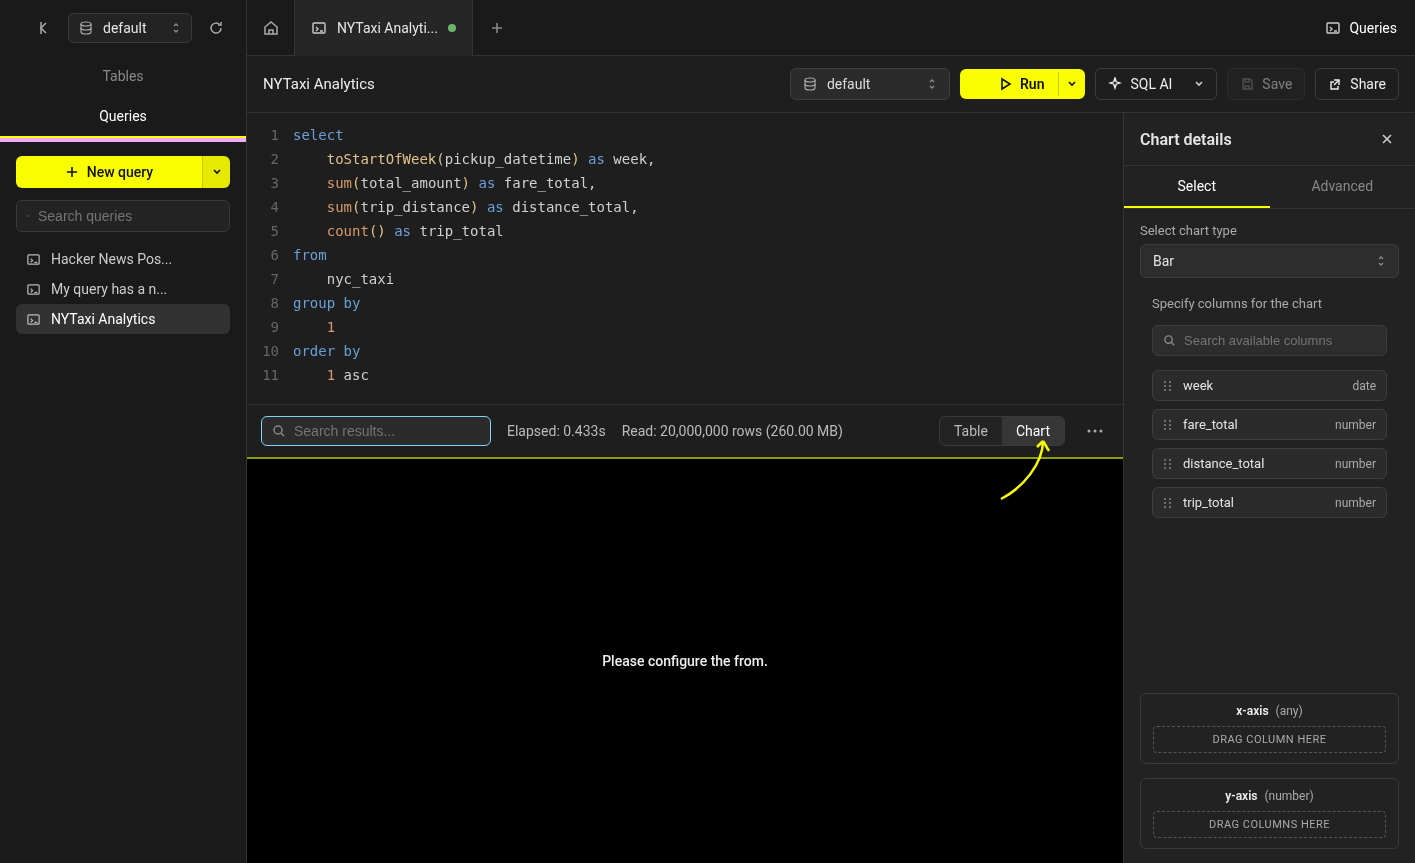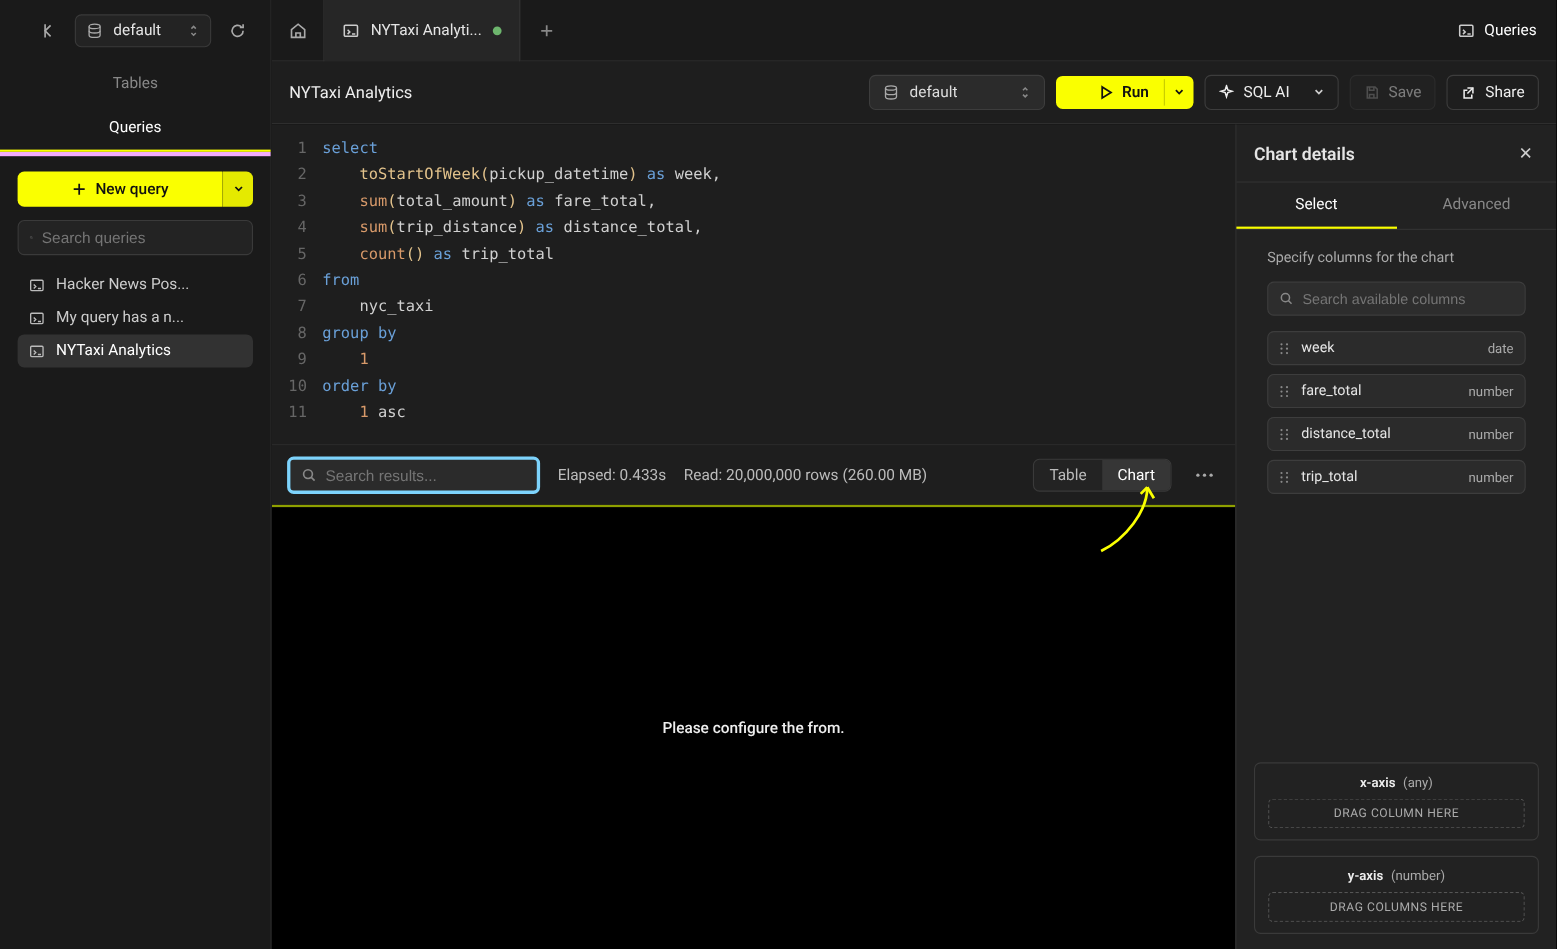--- a/index.html
+++ b/index.html
@@ -190,21 +190,21 @@
   display:flex; align-items:center; gap:16px;
   padding: 10px 14px;
   border-bottom: 2px solid #8fa000;
   background:#1e1e1e;
   font-size:14px;
   position: relative;
 }
 .results-search {
   flex: 0 0 230px;
   display:flex; align-items:center; gap:8px;
-  background:#2b2b2b; border:3px solid #7dd3fc; border-radius:6px;
+  background:#2b2b2b; border:1px solid #7dd3fc; border-radius:6px;
   padding: 6px 10px; color:#888;
 }
 .results-search input { background:transparent; border:none; outline:none; color:#ddd; font-size:14px; flex:1; }
 .results-info { color:#bbb; }
 .view-toggle { display:flex; background:#232323; border:1px solid #3a3a3a; border-radius:6px; overflow:hidden; margin-left:auto; }
 .view-toggle .opt { padding: 6px 14px; cursor:pointer; color:#bbb; font-size:14px; }
 .view-toggle .opt.active { background:#363636; color:#fff; }
 .more-btn { width:28px; height:32px; display:flex;align-items:center;justify-content:center; color:#aaa; cursor:pointer; }
 
 .chart-area {
@@ -487,20 +487,31 @@
               <svg width="14" height="14" viewBox="0 0 14 14" stroke="#ccc" stroke-width="1.6">
                   <path d="M3 3l8 8M11 3l-8 8"></path>
                 </svg>
             </span>
           </div>
           <div class="rp-tabs">
             <div class="rp-tab active">Select</div>
             <div class="rp-tab">Advanced</div>
           </div>
           <div class="rp-body">
+            <div>
+              <div class="rp-label">Select chart type</div>
+              <div style="height:6px"></div>
+              <div class="rp-select">
+                <span>Bar</span>
+                <svg width="10" height="14" viewBox="0 0 10 14" fill="none" stroke="#888" stroke-width="1.4">
+                    <path d="M3 5 L5 3 L7 5"></path>
+                    <path d="M3 9 L5 11 L7 9"></path>
+                  </svg>
+              </div>
+            </div>
             <div class="rp-sublabel">Specify columns for the chart</div>
             <div class="col-search">
               <svg width="13" height="13" viewBox="0 0 14 14" fill="none" stroke="#888" stroke-width="1.5">
                   <circle cx="6" cy="6" r="4"></circle>
                   <path d="M9 9l3 3"></path>
                 </svg>
               <input type="text" placeholder="Search available columns" style="">
             </div>
             <div class="col-list" id="col-list">
                 <div class="col-item">

